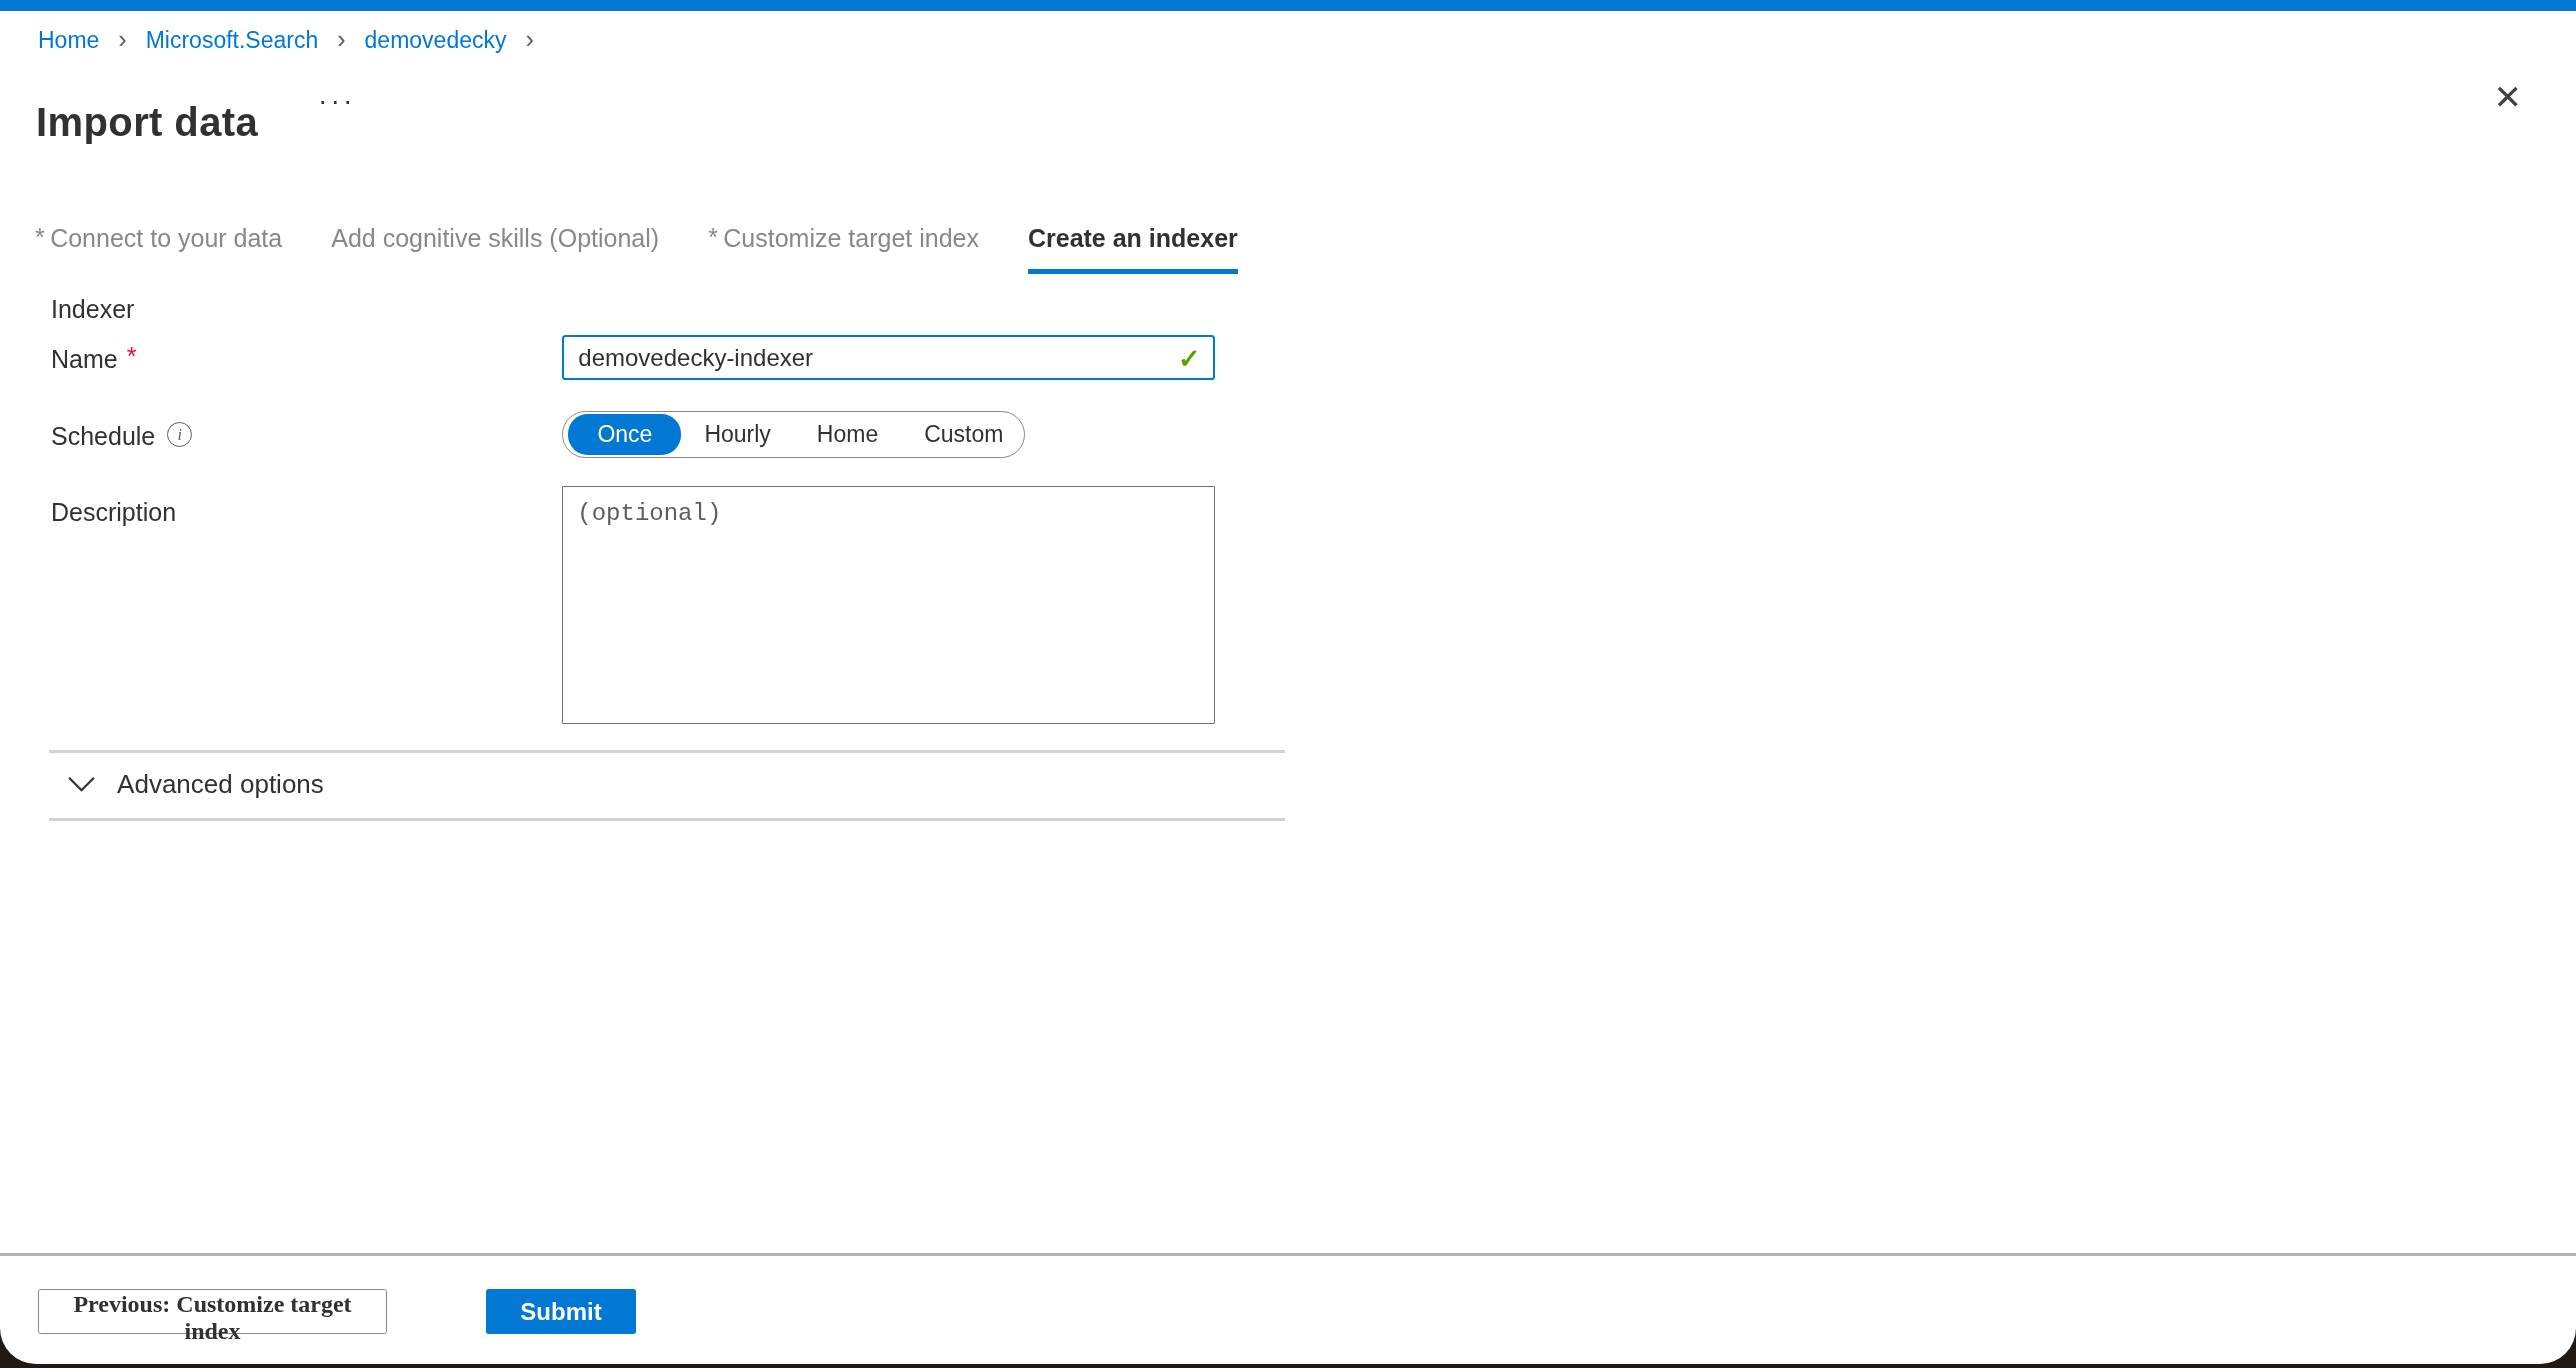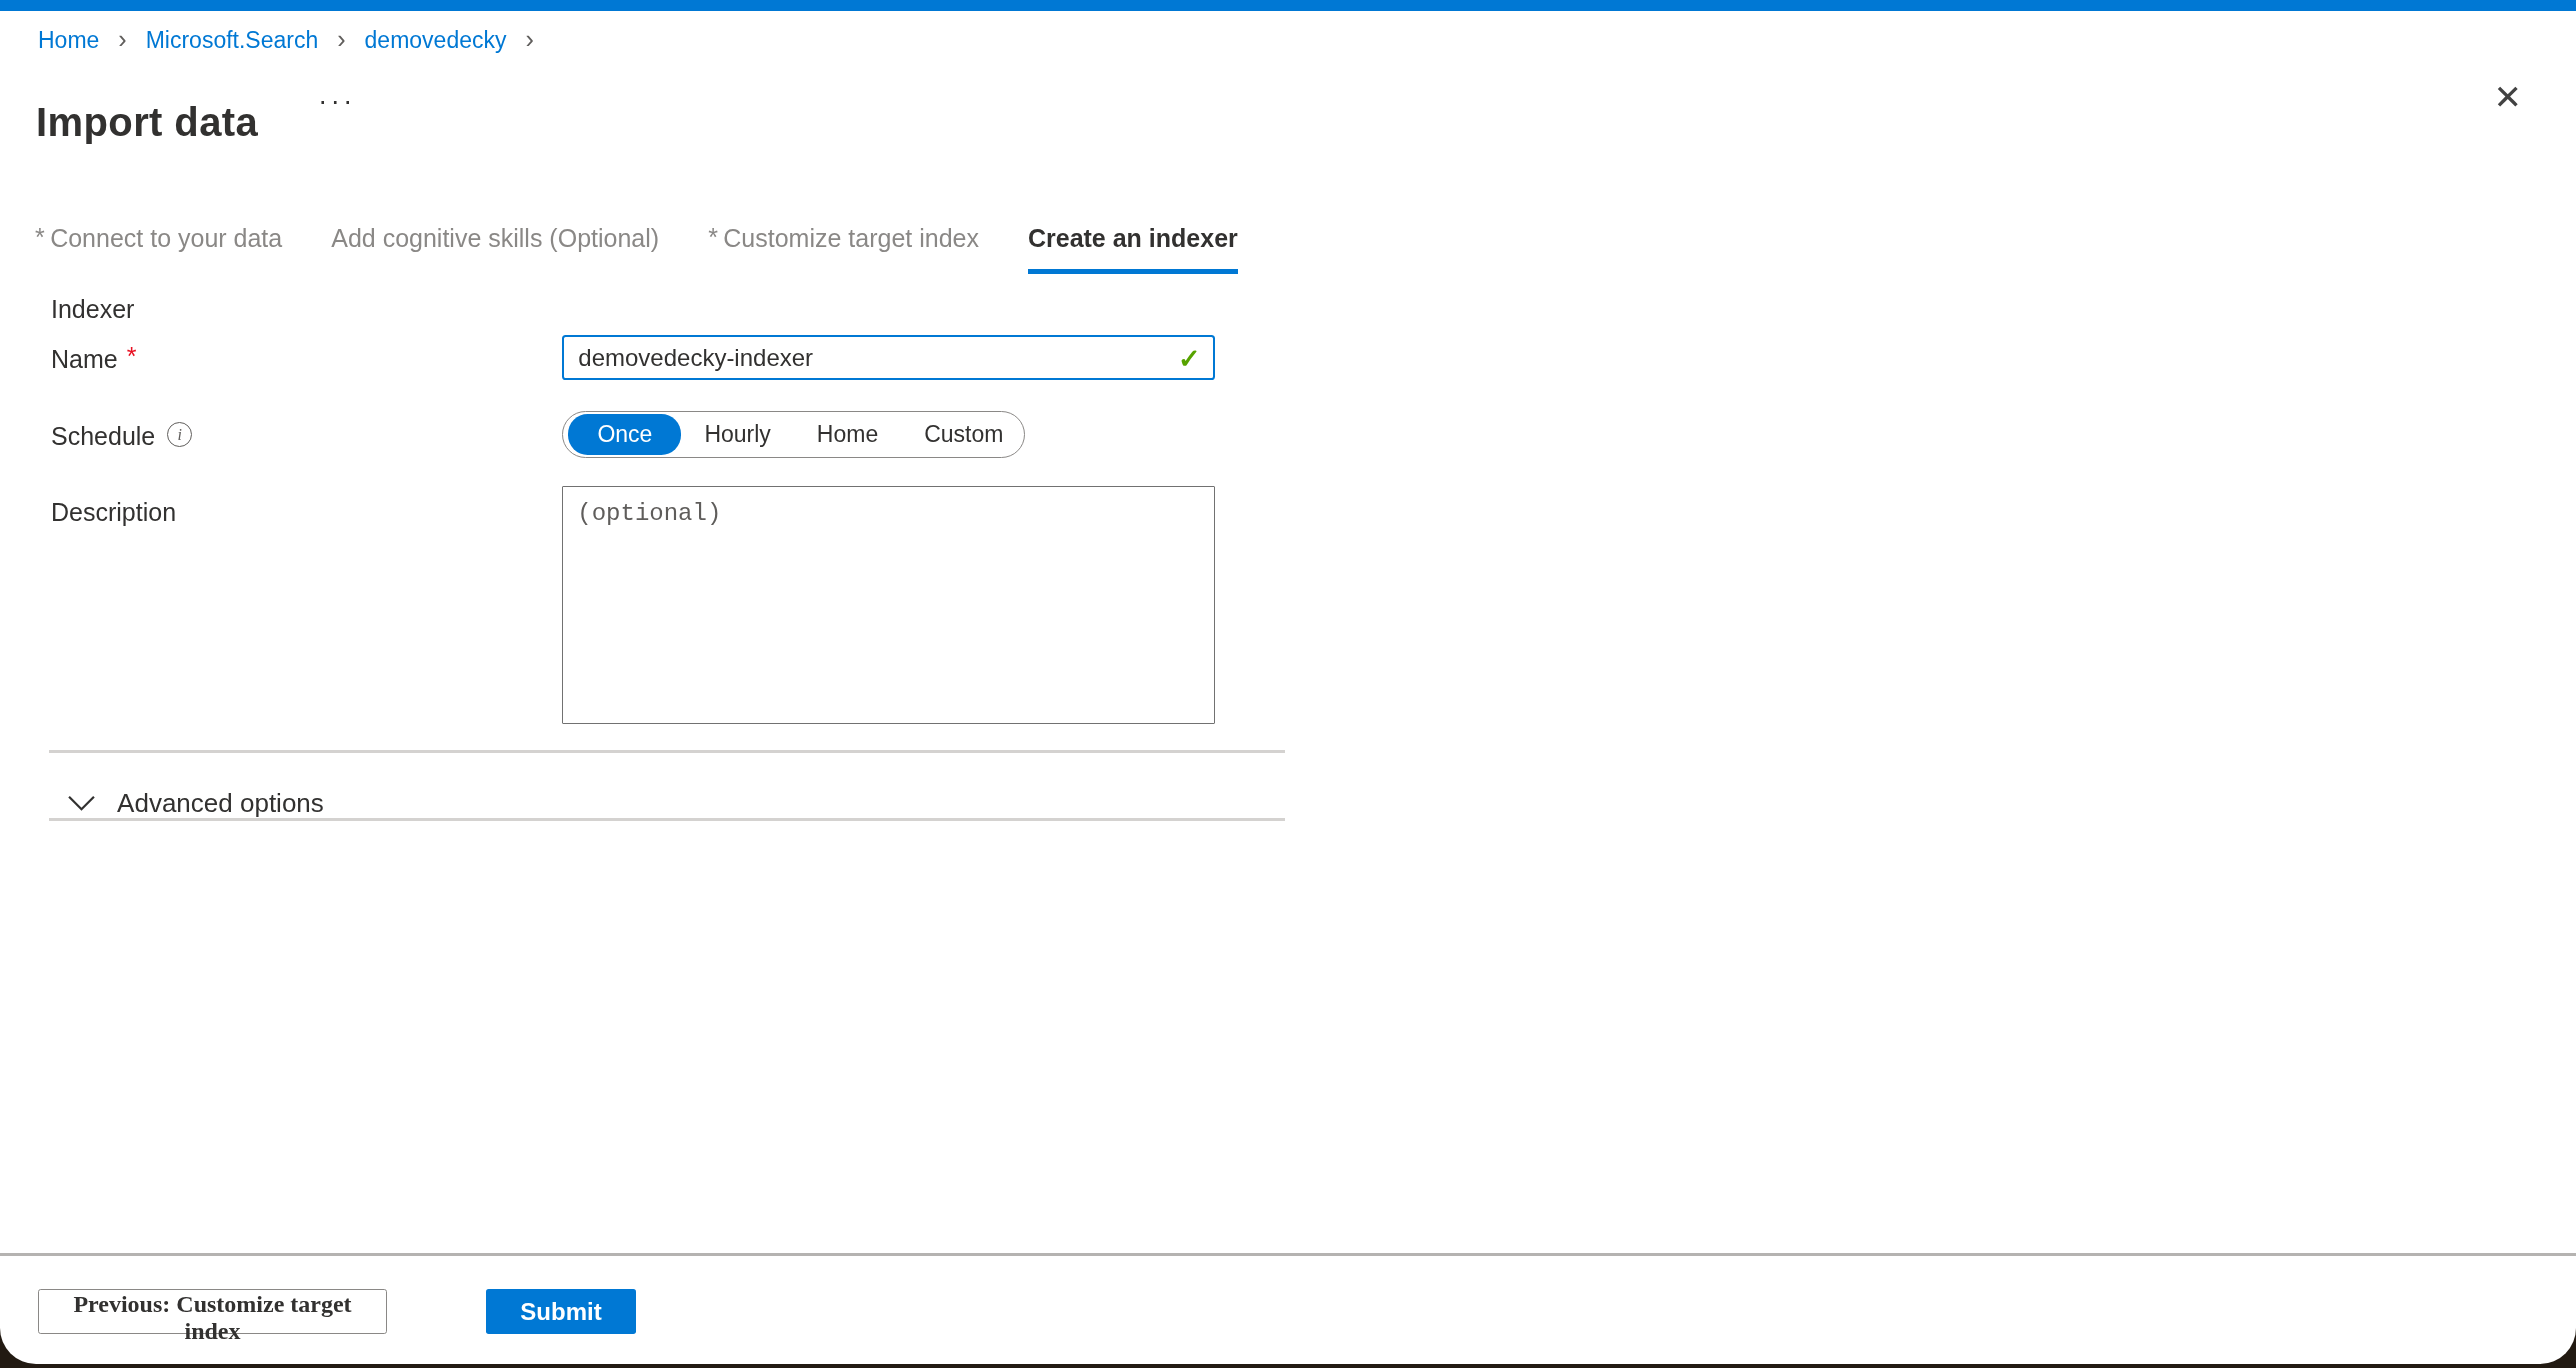--- a/index.html
+++ b/index.html
@@ -76,21 +76,21 @@
     box-sizing:border-box;border:1.8px solid #717171;border-radius:1px;
     font-family:Liberation Mono, monospace;font-size:24px;color:#323130;
     padding:12.5px 14.3px;resize:none;outline:none;
   }
   .desc-area::placeholder{color:#5f5d5b;opacity:1;}
 
   .divider{position:absolute;left:49px;width:1236px;height:2.7px;background:#d4d2d0;}
   .div-1{top:750px;}
   .div-2{top:818px;}
 
-  .advanced-row{position:absolute;left:63px;top:765px;display:flex;align-items:center;gap:21.5px;cursor:pointer;background:none;border:none;padding:3.6px;margin-top:19px;}
+  .advanced-row{position:absolute;left:63px;top:765px;display:flex;align-items:center;gap:21.5px;cursor:pointer;background:none;border:none;padding:3.6px;}
   .adv-label{font-size:26px;color:#323130;font-family:"Liberation Sans", sans-serif;}
 
   .footer-divider{position:absolute;left:0;top:1253px;width:2576px;height:2.7px;background:#b5b3b1;}
   .prev-btn{
     position:absolute;left:38px;top:1289px;width:349px;height:45px;
     box-sizing:border-box;background:#ffffff;border:1.8px solid #8a8886;border-radius:2.7px;
     font-family:Liberation Serif, serif;font-size:24px;font-weight:700;color:#323130;cursor:pointer;
   }
   .submit-btn{
     position:absolute;left:468px;top:1289px;width:150px;height:45px;

